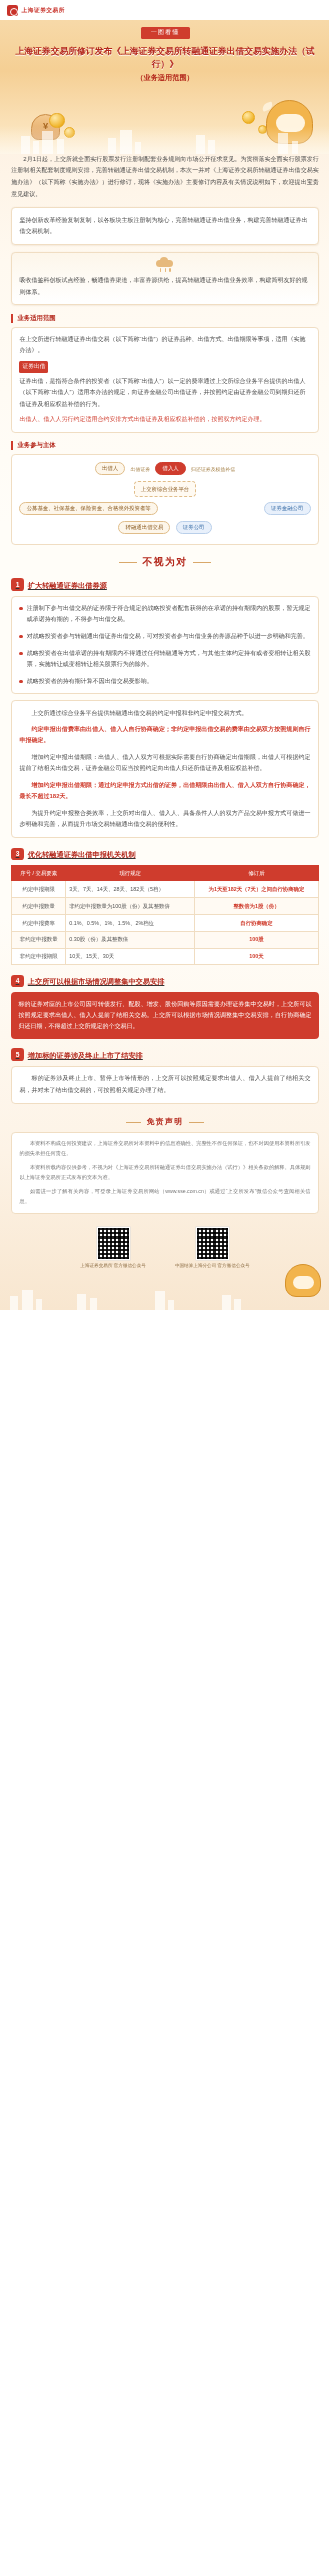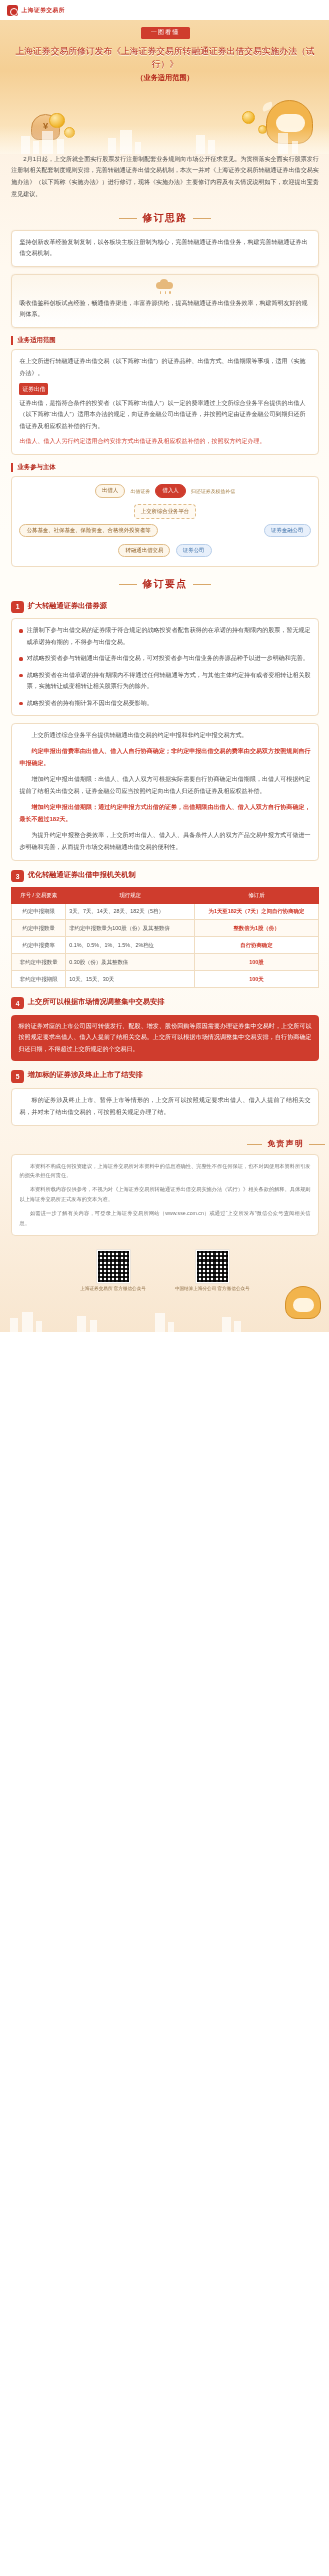--- a/index.html
+++ b/index.html
@@ -46,21 +46,21 @@
     color: #fff;
     font-size: 6.2px;
     padding: 1.5px 0;
     border-radius: 1.5px;
     letter-spacing: 1px;
   }
   .hero-title {
     margin-top: 6.2px;
     text-align: center;
     color: #b4281c;
-    font-weight: normal;
+    font-weight: bold;
     line-height: 1.5;
     font-size: 8.8px;
     text-shadow: 0 0.5px 0 #fff;
     padding: 0 14.4px;
   }
   .hero-sub {
     text-align: center;
     color: #b4281c;
     font-weight: bold;
     font-size: 7.2px;
@@ -229,21 +229,21 @@
   .flow-center {
     width: 62px; margin: 0 auto; text-align: center;
     border: 0.5px dashed #e0bd8a; border-radius: 4.1px; padding: 3.1px 0;
     font-size: 5.4px; color: #8a5a20; background: #fffaf2;
   }
   .flow-side { display: flex; justify-content: space-between; margin-top: 5.2px; }
 
   
   .num-head {
     margin: 9.3px 11.3px 5.2px;
-    display: flex; align-items: flex-start; gap: 4.1px;
+    display: flex; align-items: flex-end; gap: 4.1px; text-decoration: underline;
   }
   .num-badge {
     flex: none;
     width: 12.4px; height: 12.4px; border-radius: 3.1px;
     background: #cf3c2d; color: #fff;
     font-size: 6.7px; font-weight: bold;
     display: flex; align-items: center; justify-content: center;
   }
   .num-title {
     color: #b4281c; font-size: 7.2px; font-weight: bold; line-height: 1.4;
@@ -312,21 +312,21 @@
     color: #fff;
     border-radius: 4.1px;
     padding: 6.2px 7.2px;
     font-size: 6px;
     line-height: 1.9;
     text-align: justify;
   }
 
   
   .disc-head {
-    text-align: right;
+    text-align: center;
     color: #b4281c;
     font-size: 7.7px;
     font-weight: bold;
     letter-spacing: 1.5px;
     margin: 13.4px 0 5.2px;
   }
   .disc-head::before, .disc-head::after {
     content: ""; display: inline-block; width: 15.5px; height: 0.5px;
     background: #d9a86a; vertical-align: middle; margin: 0 5.2px;
   }
@@ -410,21 +410,20 @@
         <div class="bldg" style="left:196px;width:9.3px;height:18.5px;"></div>
         <div class="bldg" style="left:208px;width:7.2px;height:13.4px;"></div>
         <div class="bldg" style="left:278px;width:10.3px;height:20.6px;"></div>
         <div class="bldg" style="left:292px;width:6.2px;height:12.4px;"></div>
       </div>
     </div>
   </div>
 
   <div class="para">2月1日起，上交所就全面实行股票发行注册制配套业务规则向市场公开征求意见。为贯彻落实全面实行股票发行注册制相关配套制度规则安排，完善转融通证券出借交易机制，本次一并对《上海证券交易所转融通证券出借交易实施办法》（以下简称《实施办法》）进行修订，现将《实施办法》主要修订内容及有关情况说明如下，欢迎提出宝贵意见建议。</div>
 
-  <div class="sec-head">修订思路</div>
   <div class="card">坚持创新改革经验复制复制，以各板块主板注册制为核心，完善转融通证券出借业务，构建完善转融通证券出借交易机制。</div>
   <div class="card card-rain">
     <div class="rain-icon">
       <div class="cloud"></div>
       <div class="drop" style="left:5.2px"></div>
       <div class="drop" style="left:9.8px"></div>
       <div class="drop" style="left:14.4px"></div>
     </div>
     <div>吸收借鉴科创板试点经验，畅通借券渠道，丰富券源供给，提高转融通证券出借业务效率，构建简明友好的规则体系。</div>
   </div>
@@ -451,21 +450,21 @@
     <div class="flow-side">
       <span class="node">公募基金、社保基金、保险资金、合格境外投资者等</span>
       <span class="node blue">证券金融公司</span>
     </div>
     <div class="flow-row" style="margin-top:6.2px;margin-bottom:0">
       <span class="node">转融通出借交易</span>
       <span class="node blue">证券公司</span>
     </div>
   </div>
 
-  <div class="sec-head">修订要点</div>
+  <div class="sec-head">不视为对</div>
 
   <div class="num-head">
     <div class="num-badge">1</div>
     <div class="num-title">扩大转融通证券出借券源</div>
   </div>
   <div class="bullet-card">
     <div class="bullet">注册制下参与出借交易的证券限于符合规定的战略投资者配售获得的在承诺的持有期限内的股票，暂无规定或承诺持有期的，不得参与出借交易。</div>
     <div class="bullet">对战略投资者参与转融通出借证券出借交易，可对投资者参与出借业务的券源品种予以进一步明确和完善。</div>
     <div class="bullet">战略投资者在出借承诺的持有期限内不得通过任何转融通等方式，与其他主体约定持有或者变相转让相关股票，实施转让或变相转让相关股票行为的除外。</div>
     <div class="bullet">战略投资者的持有期计算不因出借交易受影响。</div>

